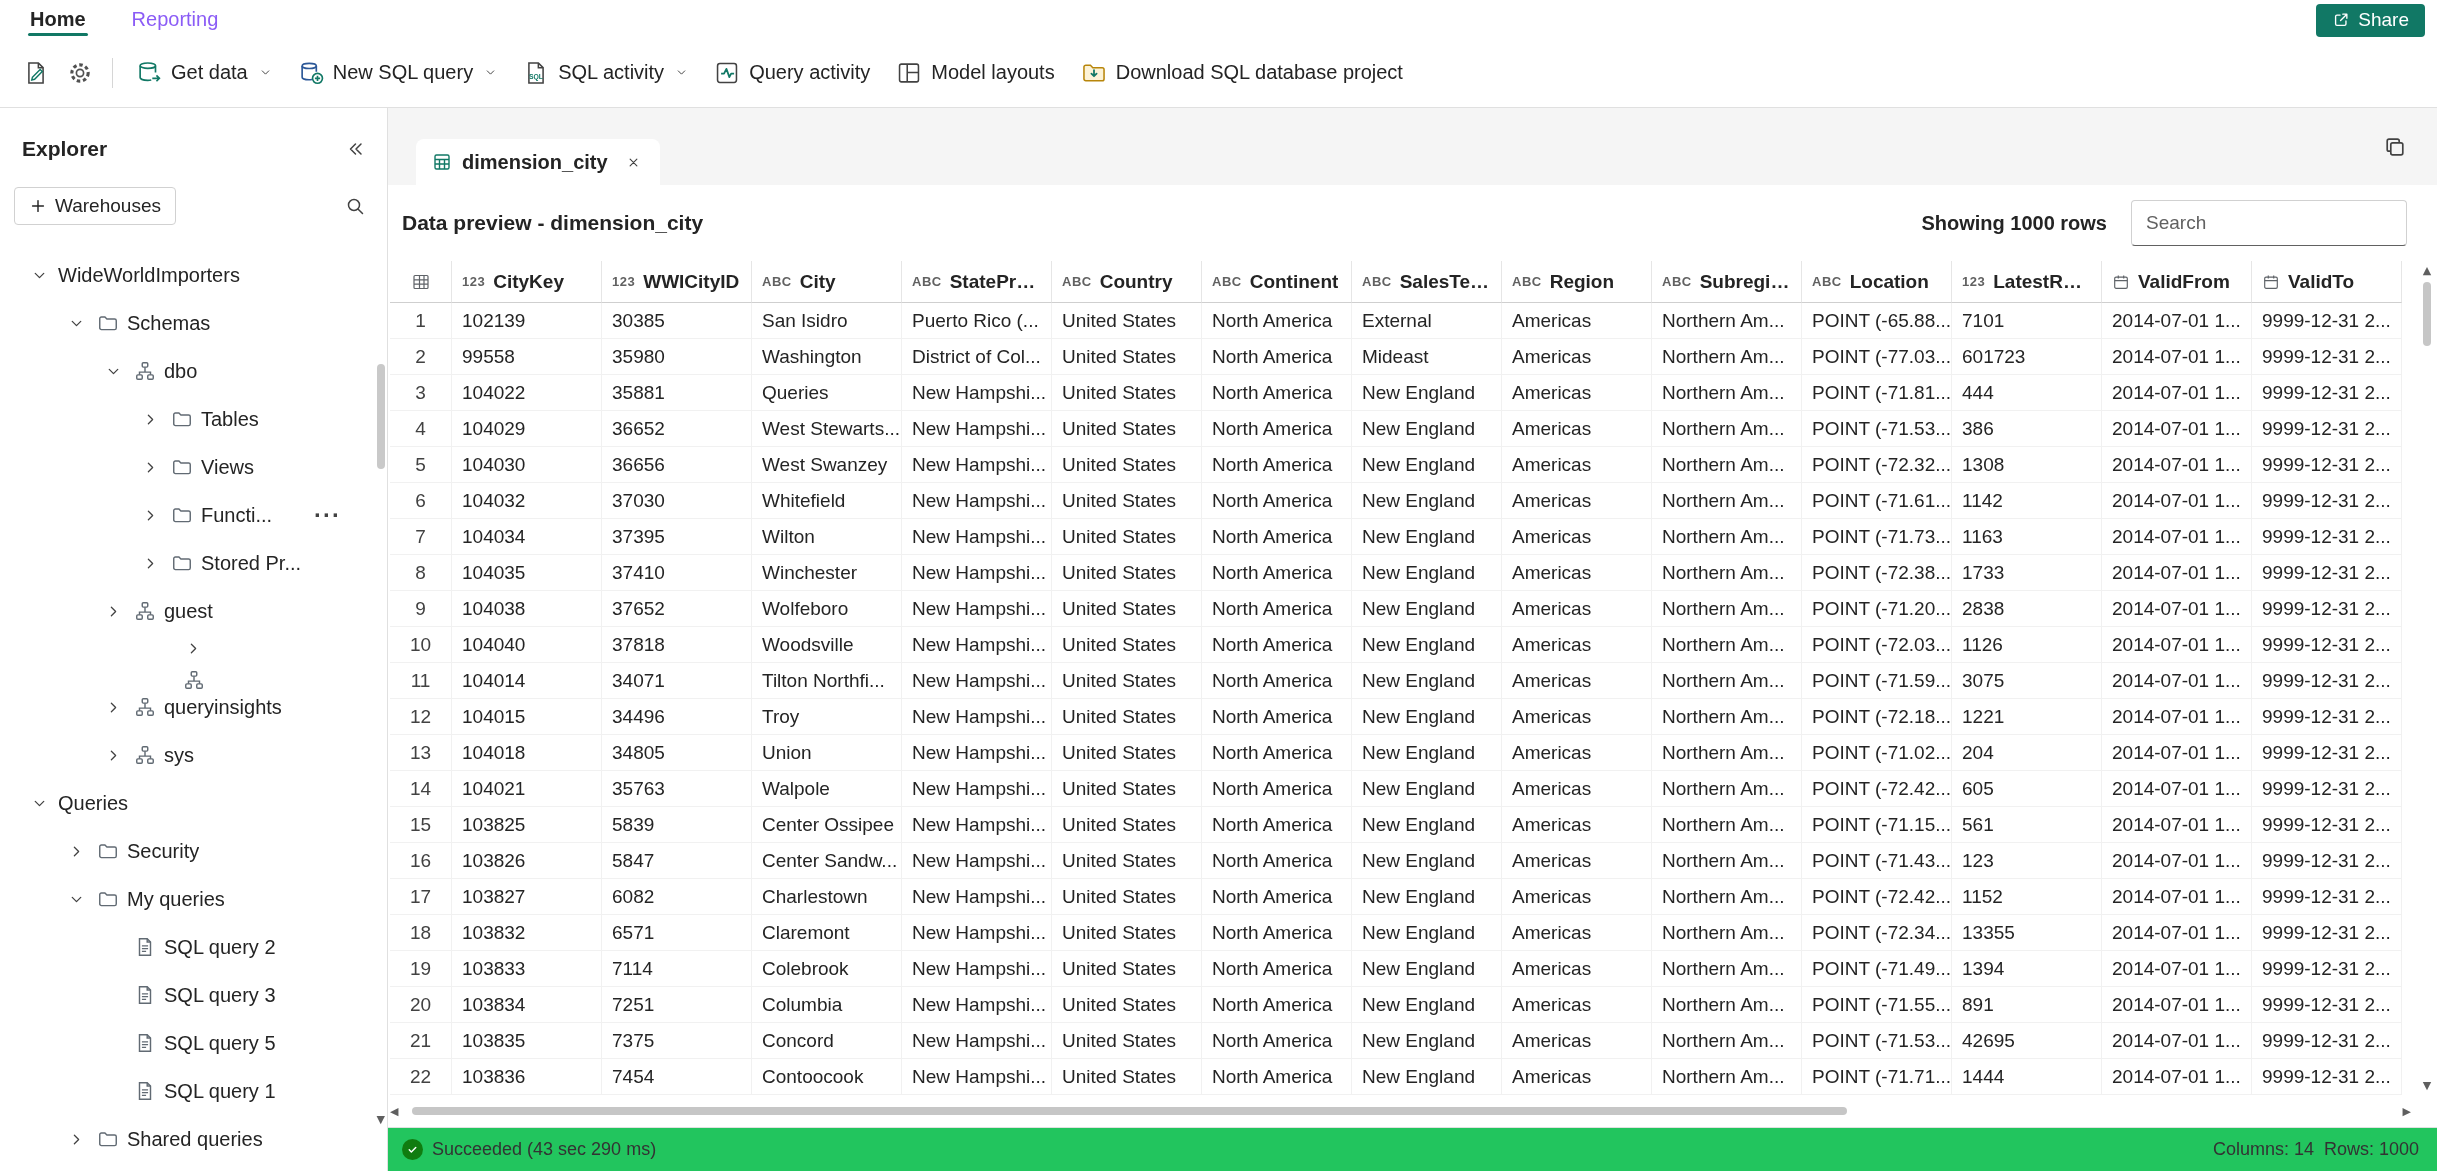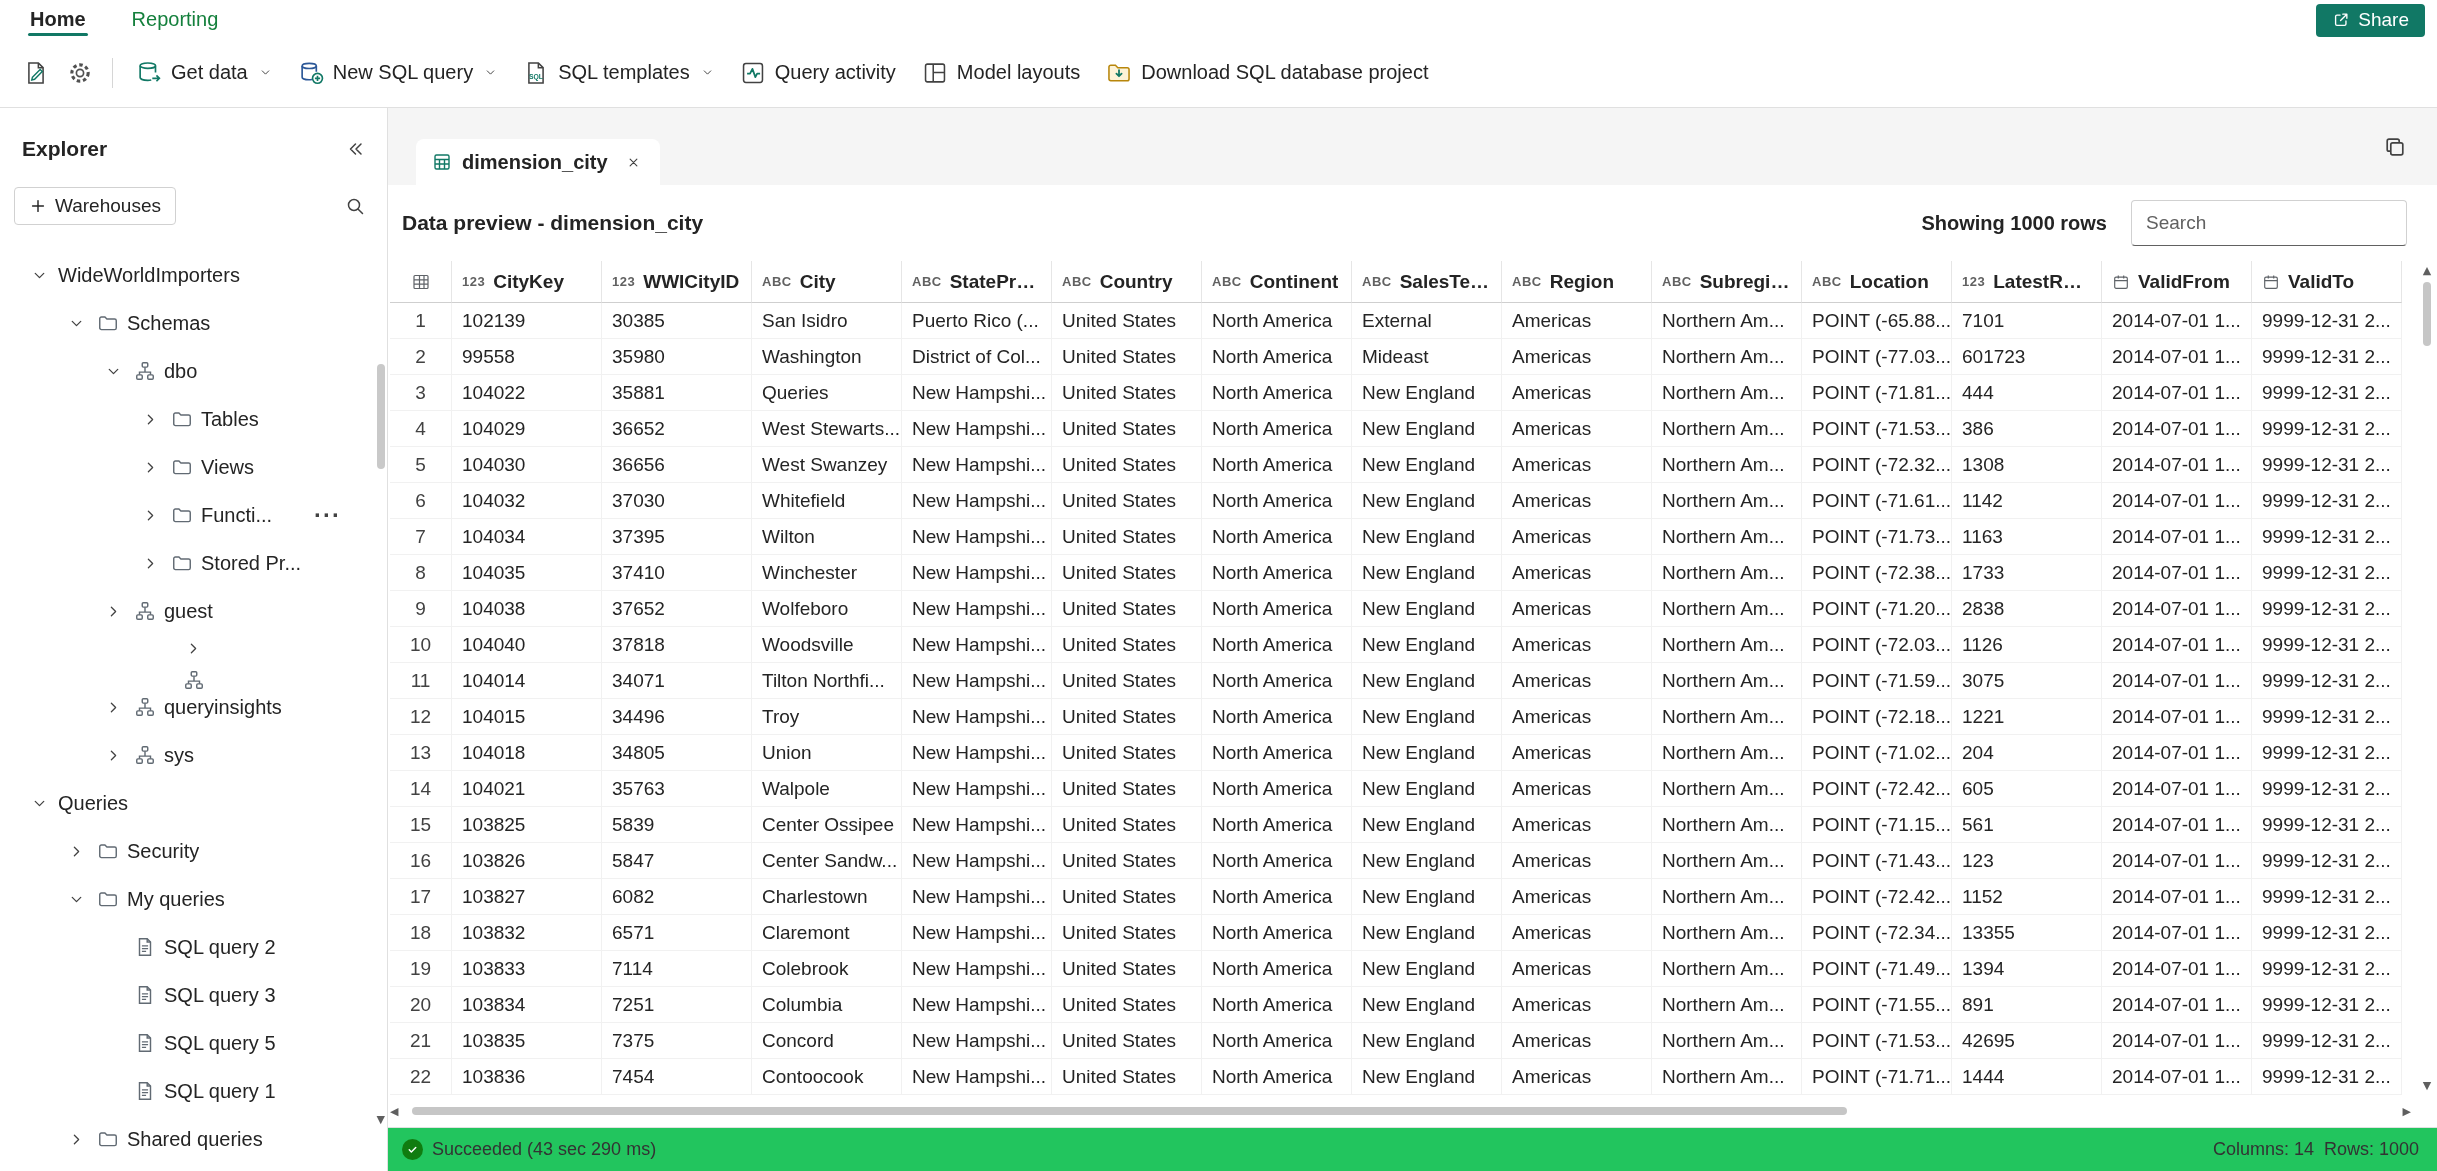--- a/index.html
+++ b/index.html
@@ -3,21 +3,21 @@
 <meta charset="utf-8">
 <style>
   *{box-sizing:border-box;margin:0;padding:0}
   html,body{width:2437px;height:1171px;overflow:hidden;background:#fff;
     font-family:"Liberation Sans","DejaVu Sans",sans-serif;color:#242424}
   button{font-family:inherit;cursor:pointer}
 
   
   .topbar{height:38px;display:flex;align-items:center;padding:0 12px 0 26px}
   .nav-tab{position:relative;height:38px;display:flex;align-items:center;padding:0 4px;
-    margin-right:38px;font-size:20px;color:#15803d}
+    margin-right:38px;font-size:20px;color:#8b5cf6}
   .nav-tab.active{font-weight:700;color:#242424}
   .nav-tab.active::after{content:"";position:absolute;left:2px;right:2px;bottom:2px;height:3px;
     background:#117865;border-radius:2px}
   .topbar-spacer{flex:1}
   .share-btn{height:33px;margin-top:2px;padding:0 16px;border:none;border-radius:4px;
     background:#117865;color:#fff;font-size:19px;display:flex;align-items:center;gap:8px}
 
   
   .toolbar{height:70px;display:flex;align-items:center;padding:0 14px;border-bottom:1px solid #e0e0e0}
   .tb-iconbtn{width:44px;height:44px;display:flex;align-items:center;justify-content:center;
@@ -185,21 +185,21 @@
         </span>
       </button>
       <button class="tb-btn">
         <span class="ic ic26">
           <svg viewBox="0 0 22 22" fill="none" stroke="#424242" stroke-width="1.3">
             <path d="M5 2.5h8l4 4v13H5z"></path>
             <path d="M13 2.5v4h4"></path>
             <text x="11" y="16" font-size="5.8" text-anchor="middle" fill="#117865" stroke="none" font-weight="bold" font-family="Liberation Sans, sans-serif">SQL</text>
           </svg>
         </span>
-        <span>SQL templates</span>
+        <span>SQL activity</span>
         <span class="ic tb-chev">
           <svg viewBox="0 0 20 20">
             <path d="M5 7.5l5 5 5-5" fill="none" stroke="#424242" stroke-width="1.5" stroke-linecap="round" stroke-linejoin="round"></path>
           </svg>
         </span>
       </button>
       <button class="tb-btn">
         <span class="ic ic26">
           <svg viewBox="0 0 22 22" fill="none" stroke="#424242" stroke-width="1.3">
             <rect x="3" y="3" width="16" height="16" rx="2"></rect>

